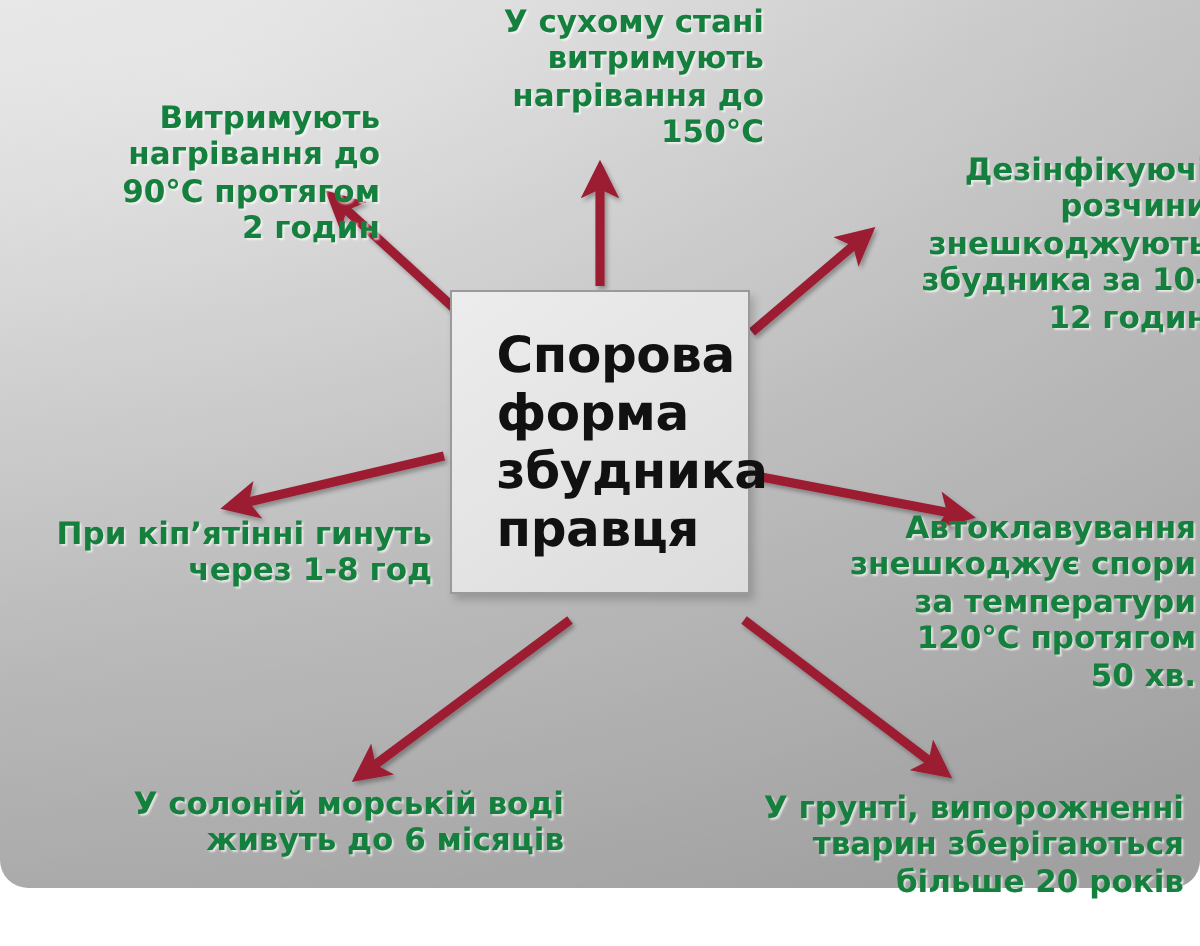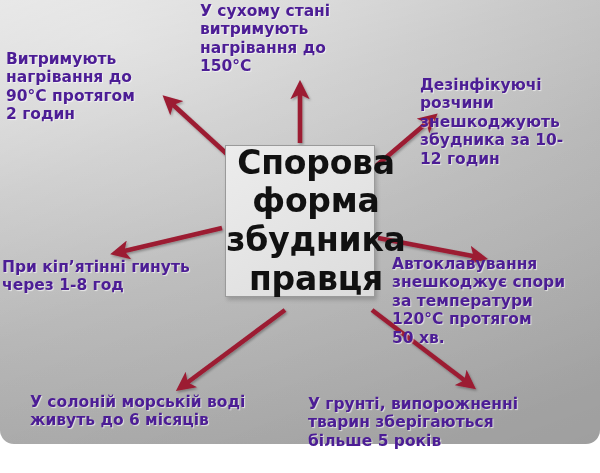--- a/index.html
+++ b/index.html
@@ -50,36 +50,36 @@
     height: 152px;
     box-sizing: border-box;
     border: 1px solid #9a9a9a;
     background: linear-gradient(145deg, #ececec 0%, #e6e6e6 40%, #dcdcdc 100%);
     box-shadow: 2px 3px 4px rgba(0,0,0,0.18);
     display: flex;
     align-items: center;
     justify-content: center;
   }
   #center-box .center-text {
-    font-size: 33px;
+    font-size: 25px;
     font-weight: bold;
     line-height: 1.17;
     color: #111111;
-    text-align: center;
+    text-align: left;
     letter-spacing: -0.2px;
     padding-left: 32px;
   }
   
   .leaf {
     position: absolute;
     font-size: 15.5px;
     font-weight: bold;
     line-height: 1.19;
-    color: #4c1d95;
-    text-align: left;
+    color: #15803d;
+    text-align: right;
     text-shadow: 1px 1px 1px rgba(255,255,255,0.65);
     white-space: pre-line;
   }
   .leaf-top      { left: 200px; top: 2px;   width: 182px; }
   .leaf-top-left { left: 6px;   top: 50px;  width: 184px; }
   .leaf-top-right{ left: 420px; top: 76px;  width: 184px; }
   .leaf-left     { left: 2px;   top: 258px; width: 214px; }
   .leaf-right    { left: 392px; top: 255px; width: 206px; }
   .leaf-bottom-left  { left: 30px;  top: 393px; width: 252px; }
   .leaf-bottom-right { left: 308px; top: 395px; width: 284px; }
@@ -141,15 +141,15 @@
 знешкоджує спори
 за температури
 120°C протягом
 50 хв.</div>
 
   <div class="leaf leaf-bottom-left">У солоній морській воді
 живуть до 6 місяців</div>
 
   <div class="leaf leaf-bottom-right">У грунті, випорожненні
 тварин зберігаються
-більше 5 років</div>
+більше 20 років</div>
 
 </div>
 
 </body></html>

